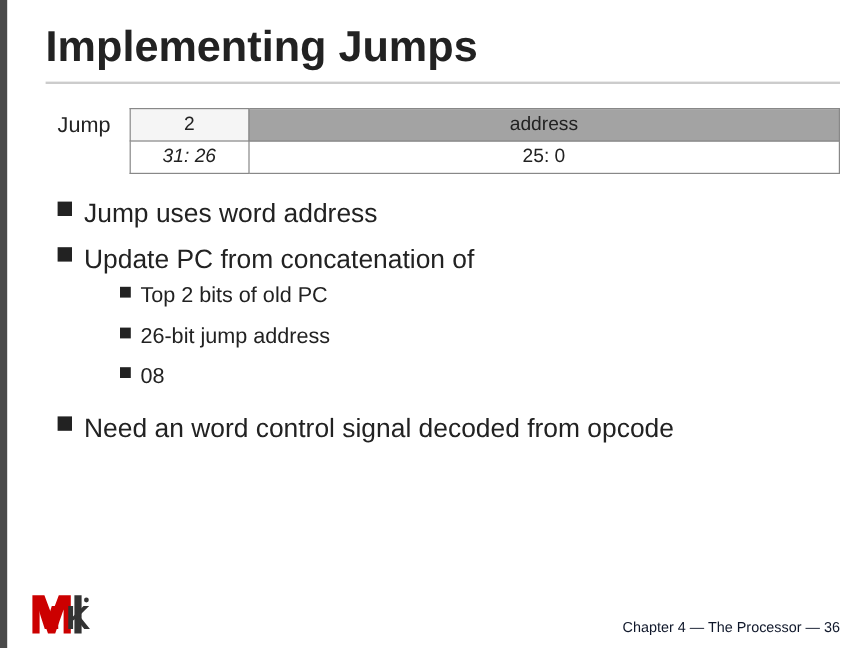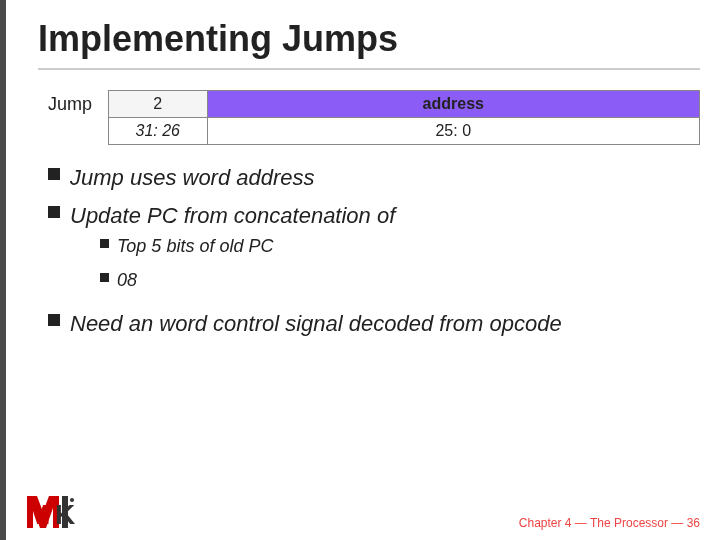--- a/index.html
+++ b/index.html
@@ -68,22 +68,21 @@
       color: #222;
     }
 
     .td-number {
       width: 60px;
       background: #f5f5f5;
     }
 
     .td-address {
       width: 300px;
-      background: #8b5cf6;
-      font-weight: bold;
+      background: #a3a3a3;
     }
 
     .td-bits-left {
       width: 60px;
       border: none;
       font-size: 13px;
       color: #444;
       text-align: center;
       padding-top: 2px;
       font-style: italic;
@@ -95,21 +94,20 @@
       font-size: 13px;
       color: #444;
       text-align: center;
       padding-top: 2px;
       margin-top: 11px;
     }
 
     .bullets {
       margin-left: 10px;
       margin-top: 5px;
-      font-style: italic;
     }
 
     .bullet-item {
       display: flex;
       align-items: flex-start;
       margin-bottom: 8px;
     }
 
     .bullet-square {
       display: inline-block;
@@ -147,21 +145,21 @@
       margin-left: 30px;
       margin-top: 4px;
       margin-bottom: 4px;
     }
 
     .footer {
       position: absolute;
       bottom: 10px;
       right: 20px;
       font-size: 12px;
-      color: #ef4444;
+      color: #0f172a;
       text-align: right;
     }
 
     .logo-area {
       position: absolute;
       bottom: 10px;
       left: 25px;
       display: flex;
       align-items: center;
     }
@@ -203,21 +201,25 @@
       <span class="bullet-text">Jump uses word address</span>
     </div>
 
     <div class="bullet-item">
       <span class="bullet-square"></span>
       <div>
         <span class="bullet-text">Update PC from concatenation of</span>
         <div class="sub-bullets">
           <div class="bullet-item">
             <span class="bullet-square-small"></span>
-            <span class="bullet-text-small">Top 5 bits of old PC</span>
+            <span class="bullet-text-small">Top 2 bits of old PC</span>
+          </div>
+          <div class="bullet-item">
+            <span class="bullet-square-small"></span>
+            <span class="bullet-text-small">26-bit jump address</span>
           </div>
           <div class="bullet-item">
             <span class="bullet-square-small"></span>
             <span class="bullet-text-small">08</span>
           </div>
         </div>
       </div>
     </div>
 
     <div class="bullet-item">

